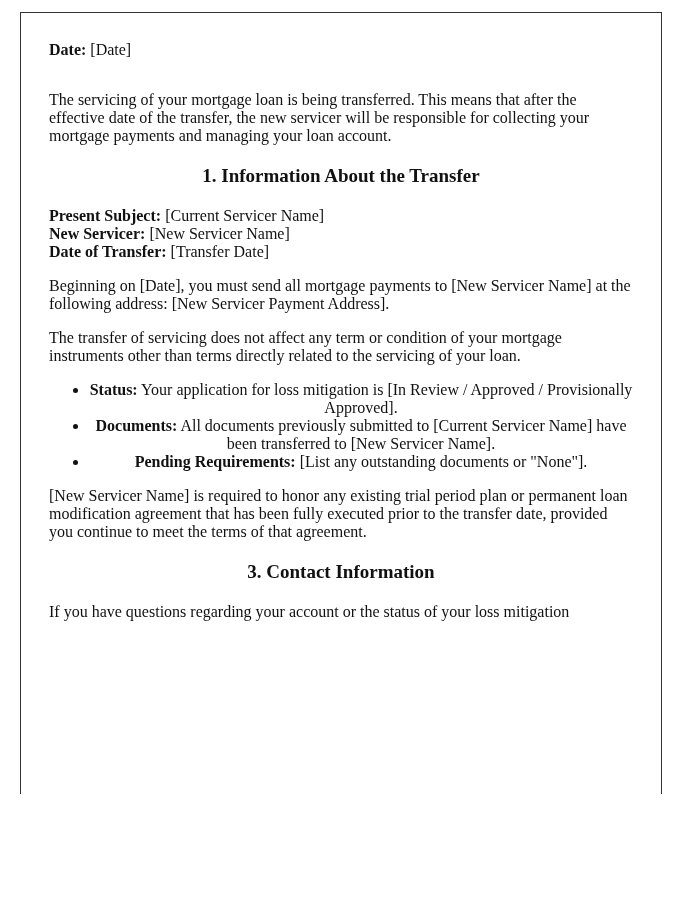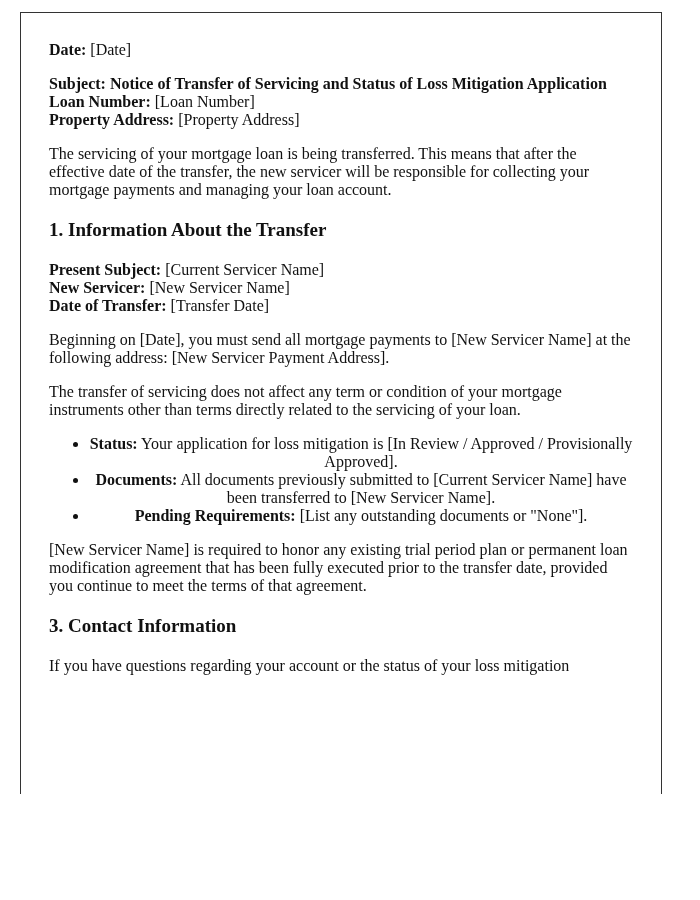--- a/index.html
+++ b/index.html
@@ -42,20 +42,21 @@
       margin: 0;
     }
     .meta-gap {
       height: 16px;
     }
     h2 {
       font-size: 19px;
       font-weight: bold;
       margin: 20px 0 20px 0;
       line-height: 22px;
+      text-align: center;
     }
     ul.status-list {
       margin: 0 0 16px 0;
       padding-left: 40px;
       text-align: center;
     }
     ul.status-list li {
       margin: 0;
       padding: 0;
     }
@@ -64,34 +65,20 @@
 <body>
 
 <div class="page-clip">
   <div class="letter">
 
     <p>
       <b>Date:</b>
       <span>[Date]</span>
     </p>
 
-    <div class="meta-block">
-      <p>
-        <b>Subject:</b>
-        <b>Notice of Transfer of Servicing and Status of Loss Mitigation Application</b>
-      </p>
-      <p>
-        <b>Loan Number:</b>
-        <span>[Loan Number]</span>
-      </p>
-      <p>
-        <b>Property Address:</b>
-        <span>[Property Address]</span>
-      </p>
-    </div>
     <div class="meta-gap"></div>
 
 
     <p>The servicing of your mortgage loan is being transferred. This means that after the effective date of the transfer, the new servicer will be responsible for collecting your mortgage payments and managing your loan account.</p>
 
     <h2>1. Information About the Transfer</h2>
 
     <div class="meta-block">
       <p>
         <b>Present Subject:</b>

